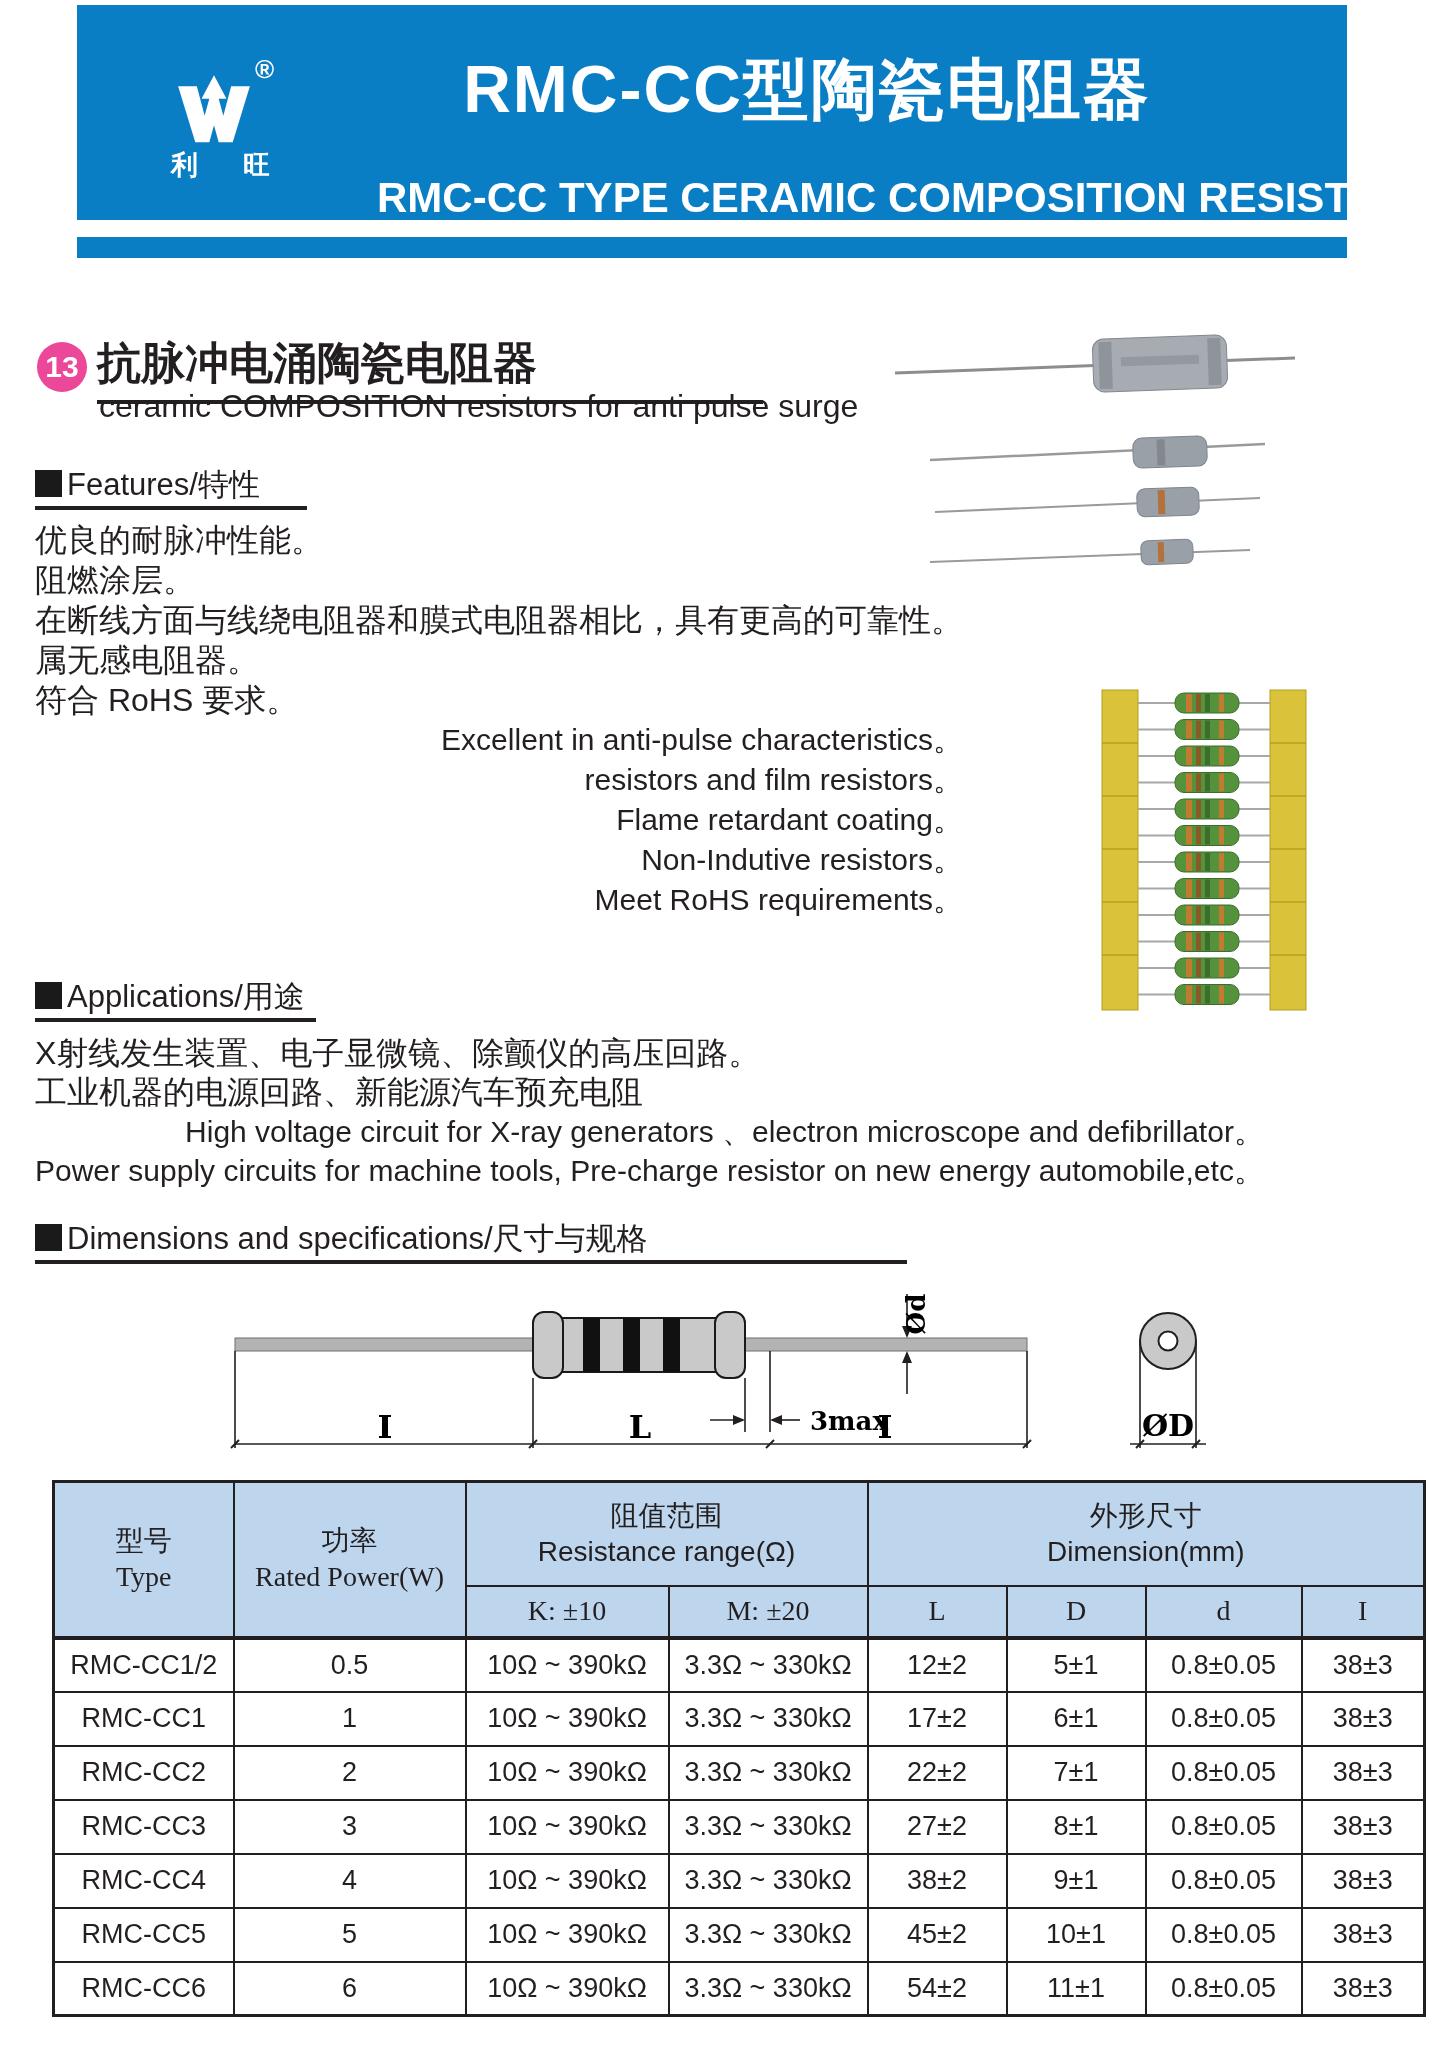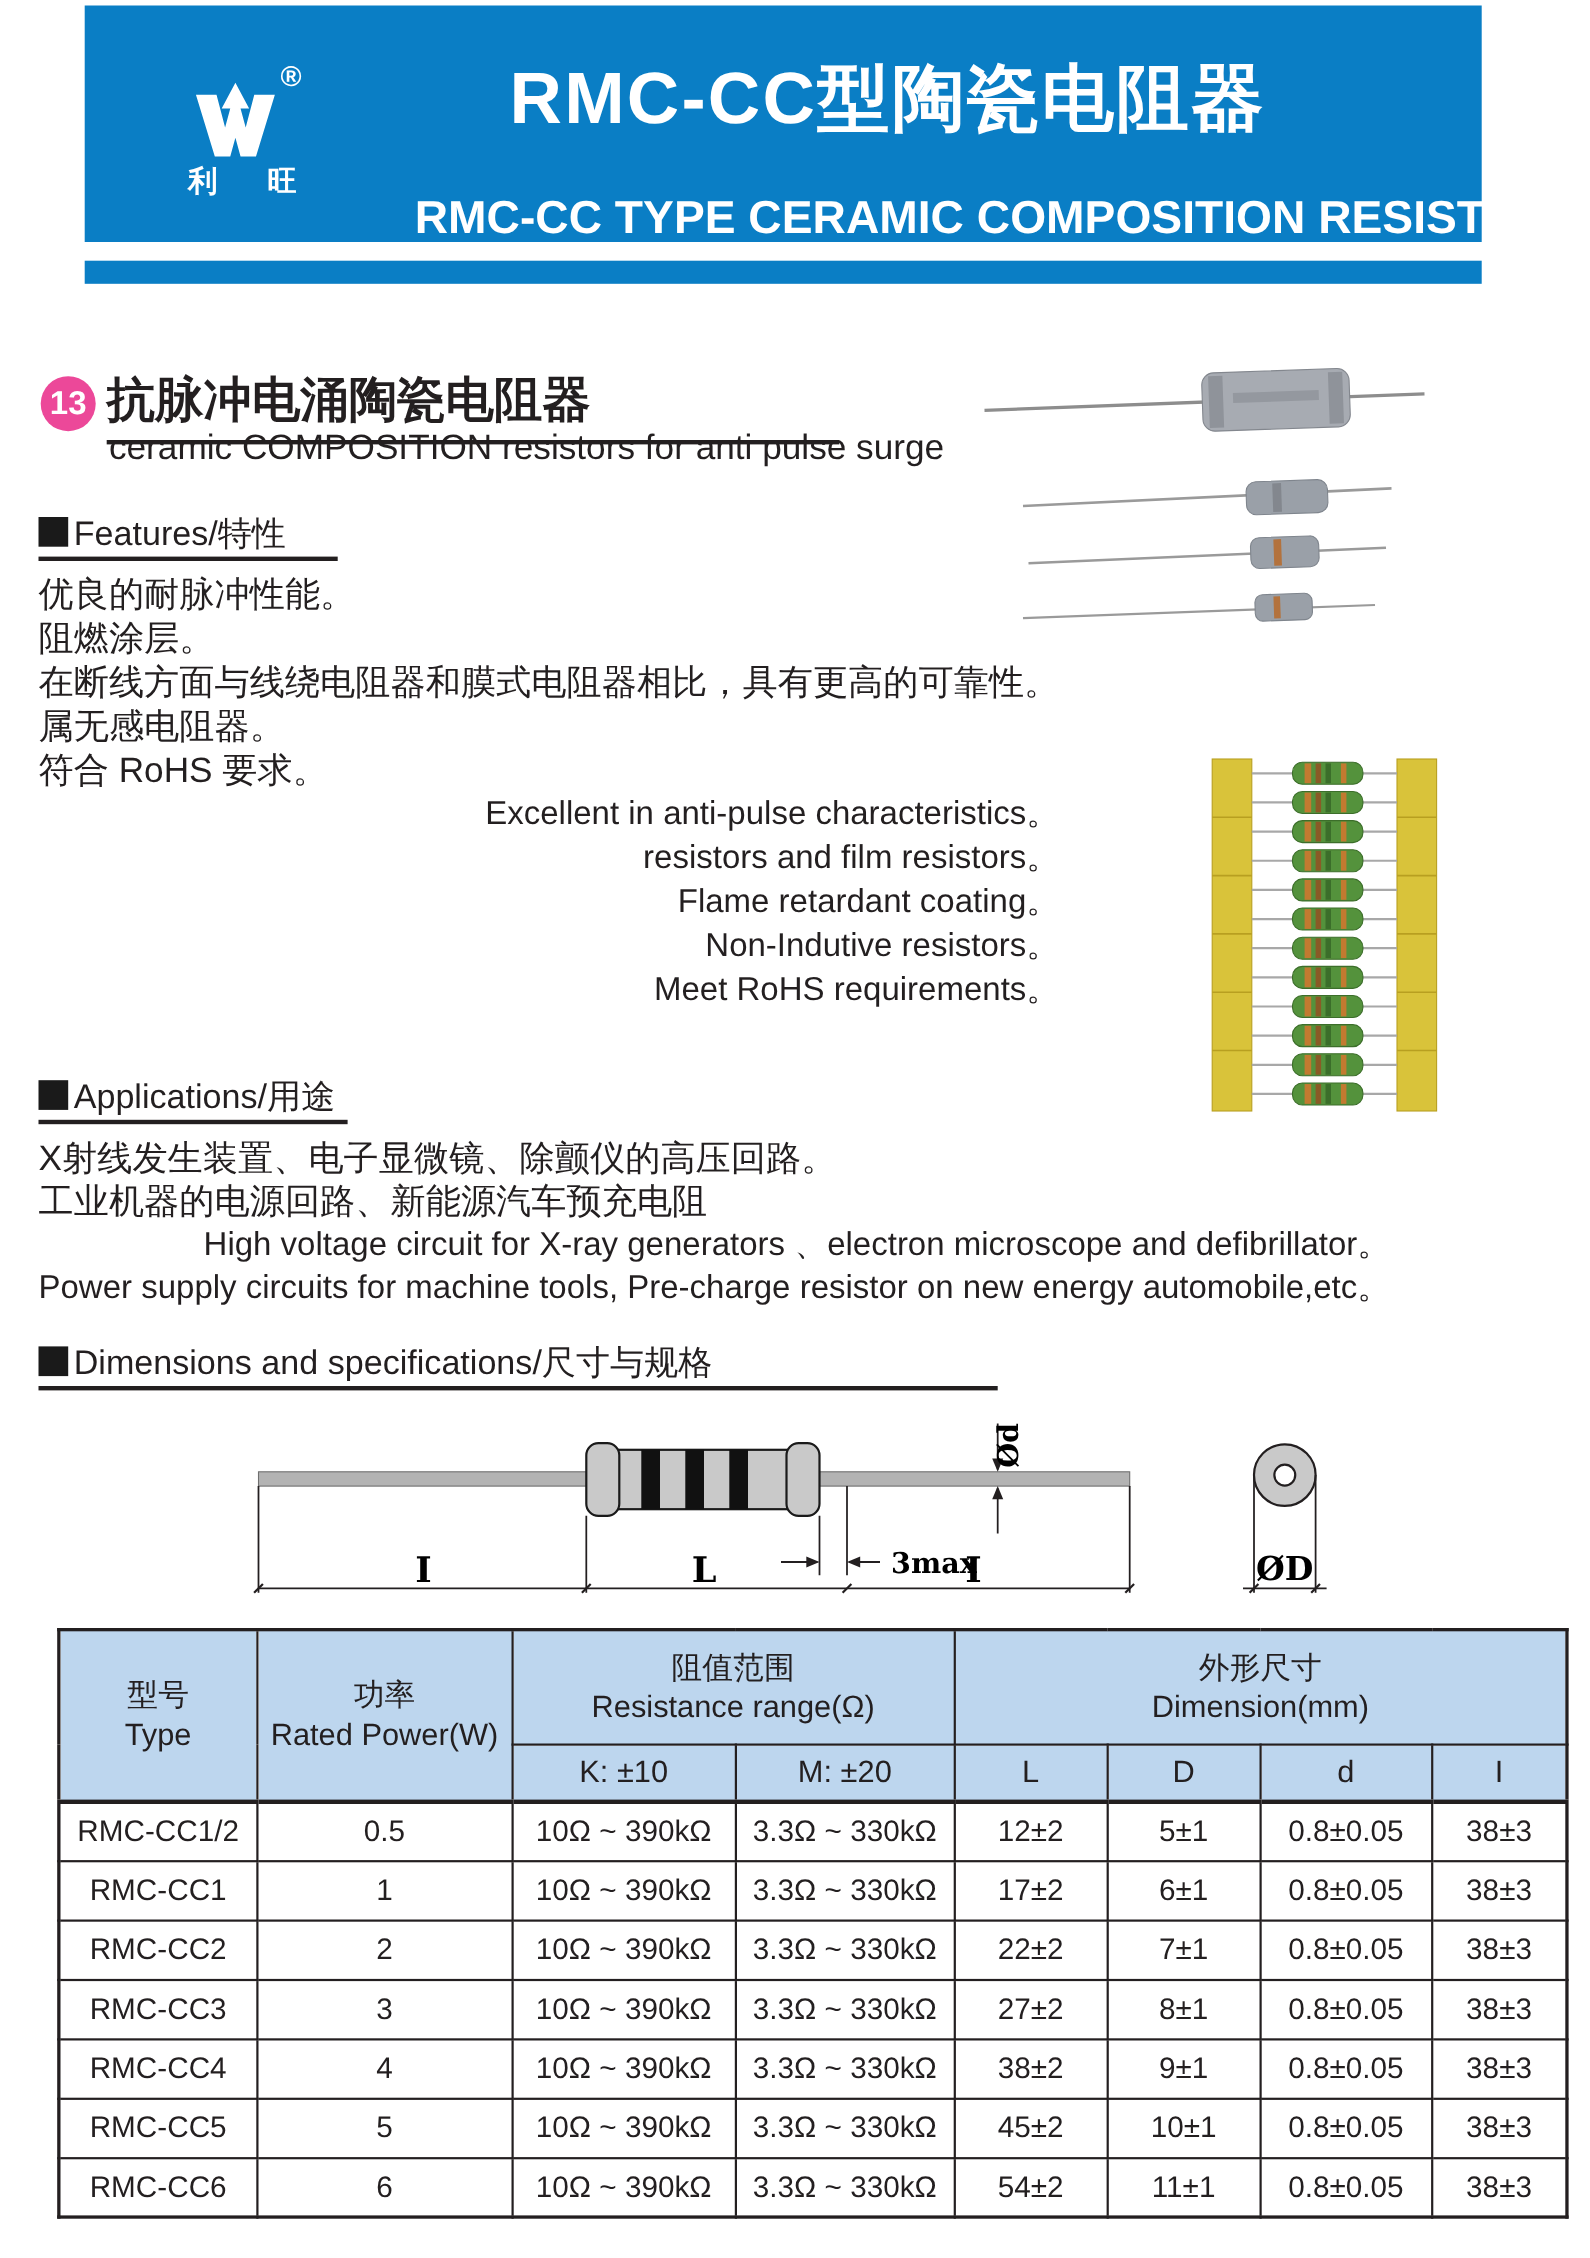--- a/index.html
+++ b/index.html
@@ -39,21 +39,21 @@
   .app-lines .cn,.app-lines .en{line-height:39px;}
 
   
   .tbl{left:52px;top:1480px;}
   table{border-collapse:collapse;table-layout:fixed;border:3px solid #231f20;}
   th,td{border:2px solid #231f20;text-align:center;vertical-align:middle;
     font-weight:normal;padding:0;overflow:hidden;}
   thead th{background:#bdd6ee;font-size:28px;}
   thead tr.gtier{height:104px;}
   thead tr.subhead{height:52px;}
-  thead tr.subhead th, thead th.span2{border-bottom:4px solid #231f20;}
+  thead tr.subhead th, thead th.span2{border-bottom:4px solid #231f20;font-family:Liberation Serif, serif;}
   tbody tr{height:54px;}
   tbody td{font-size:27px;}
   .hcell div{line-height:36px;}
 
   
   svg text{font-family:"DejaVu Serif", serif;}
 </style>
 </head>
 <body>
 

